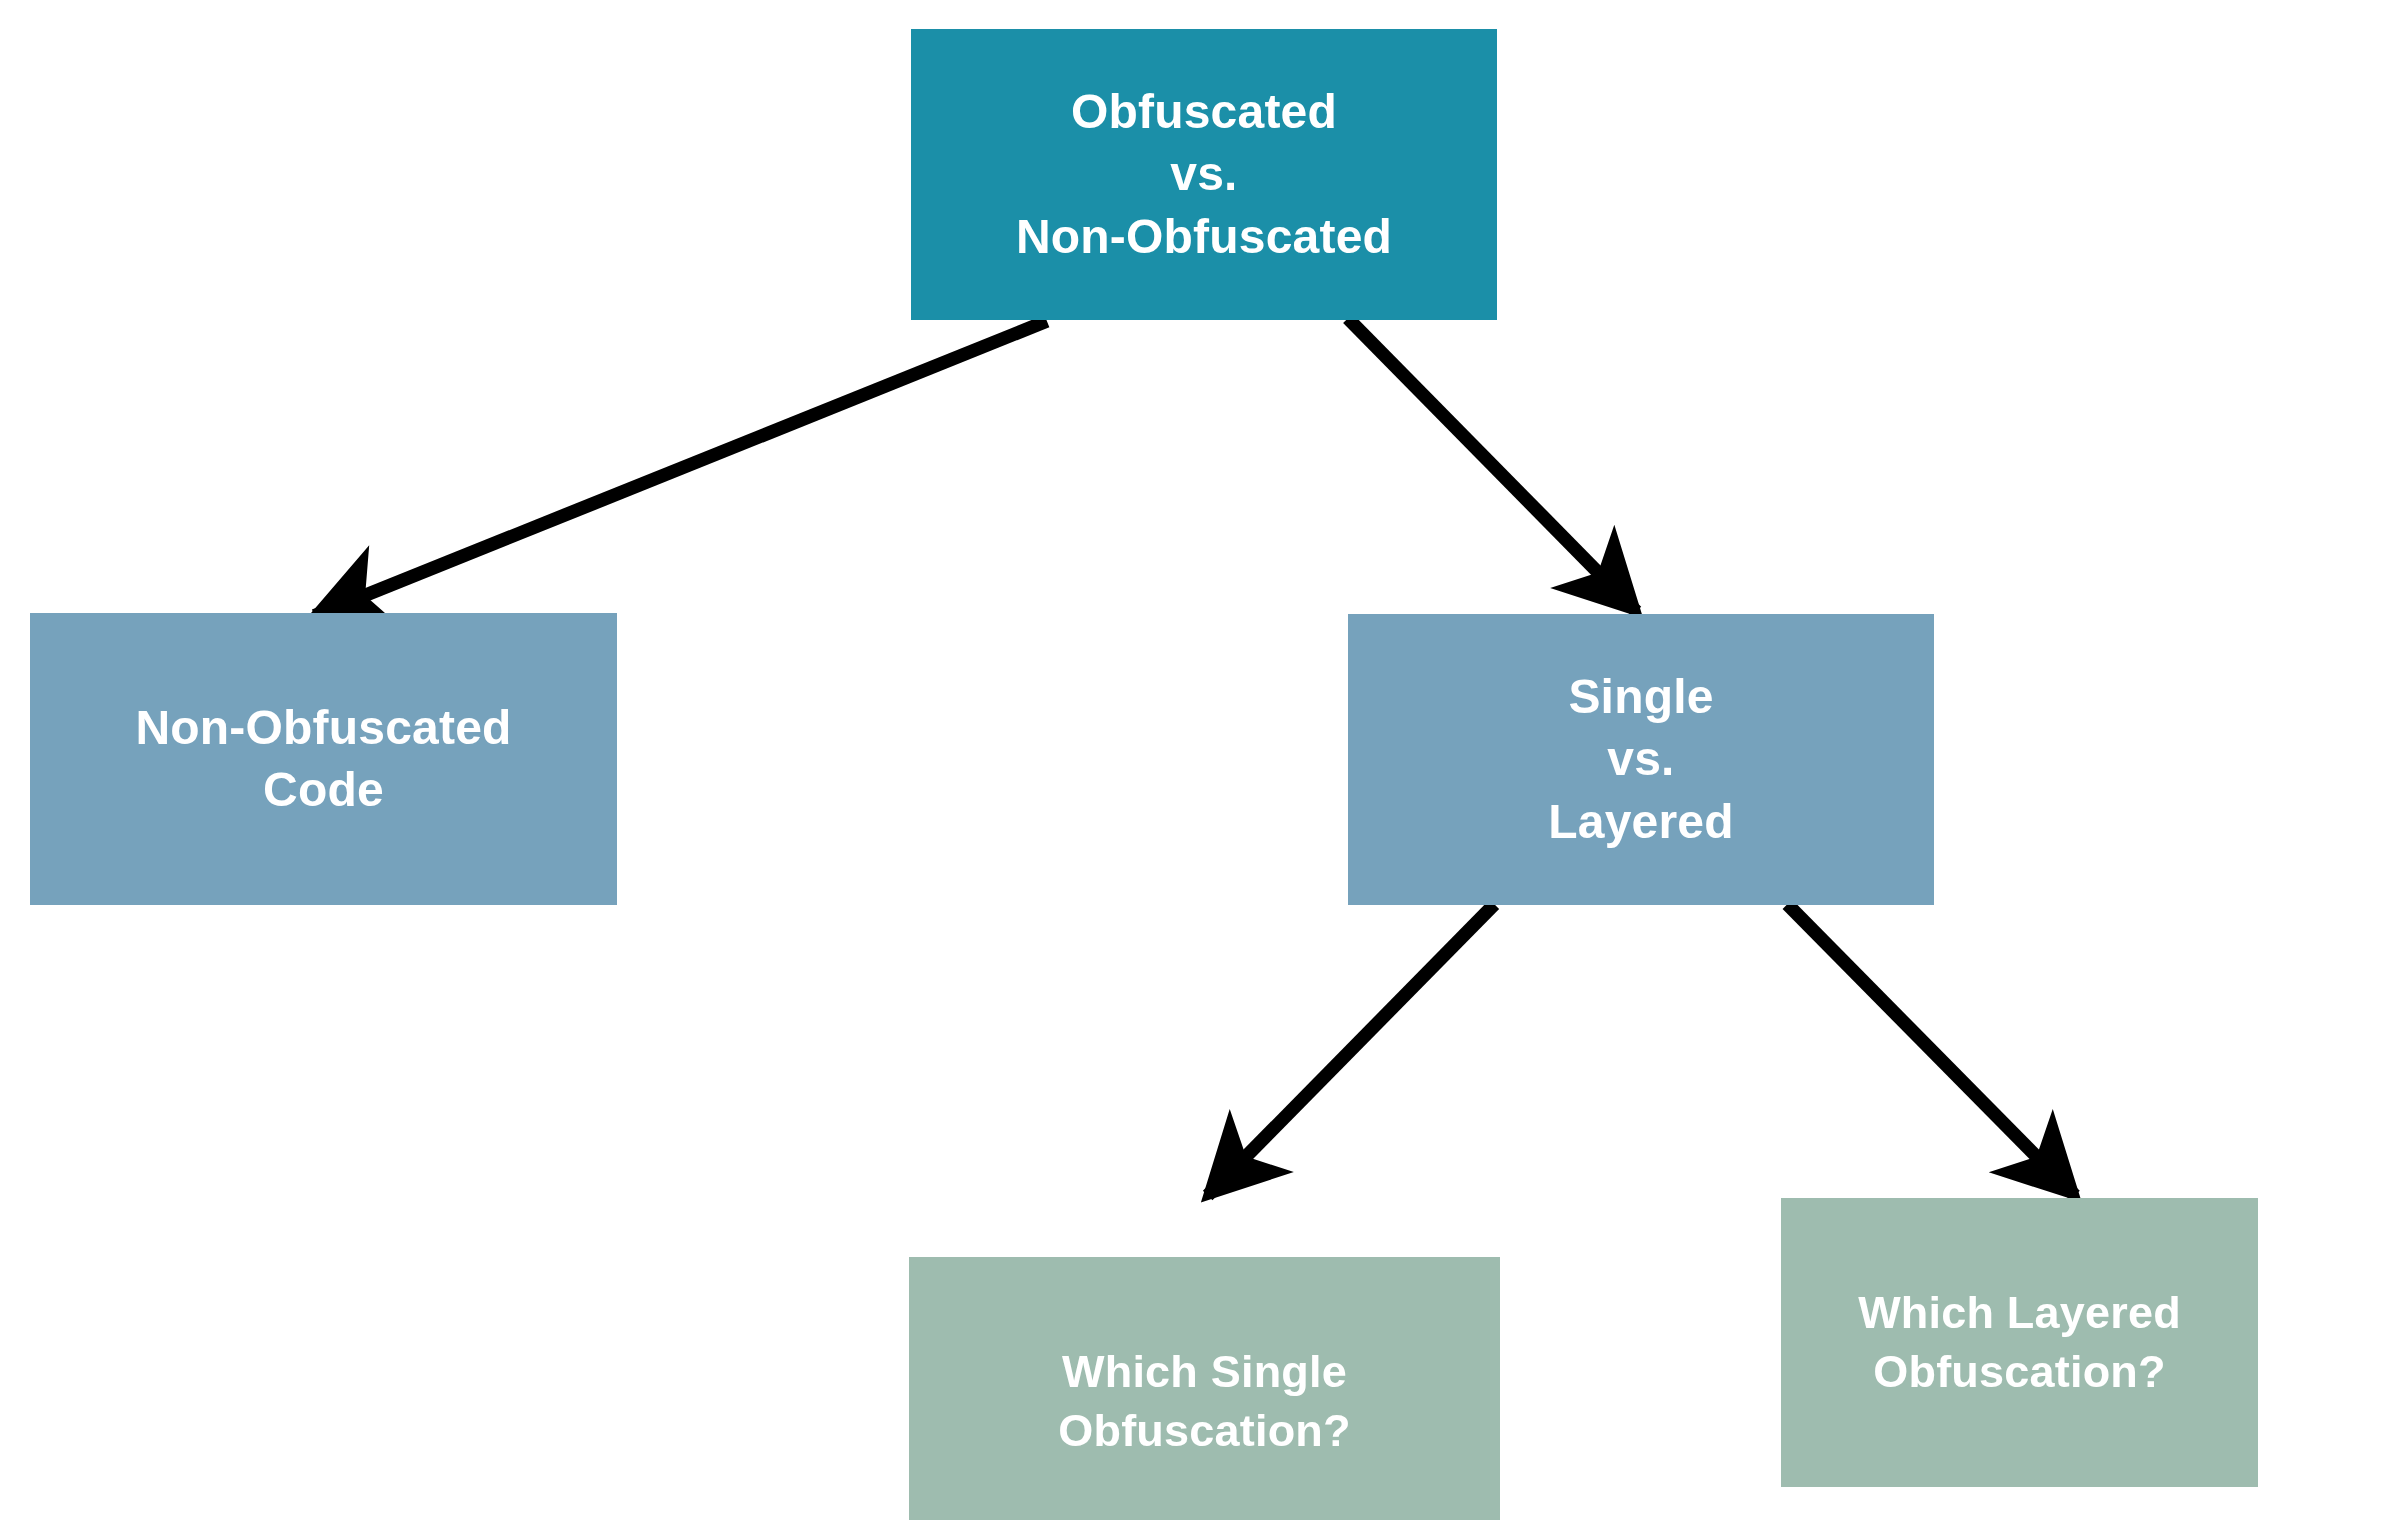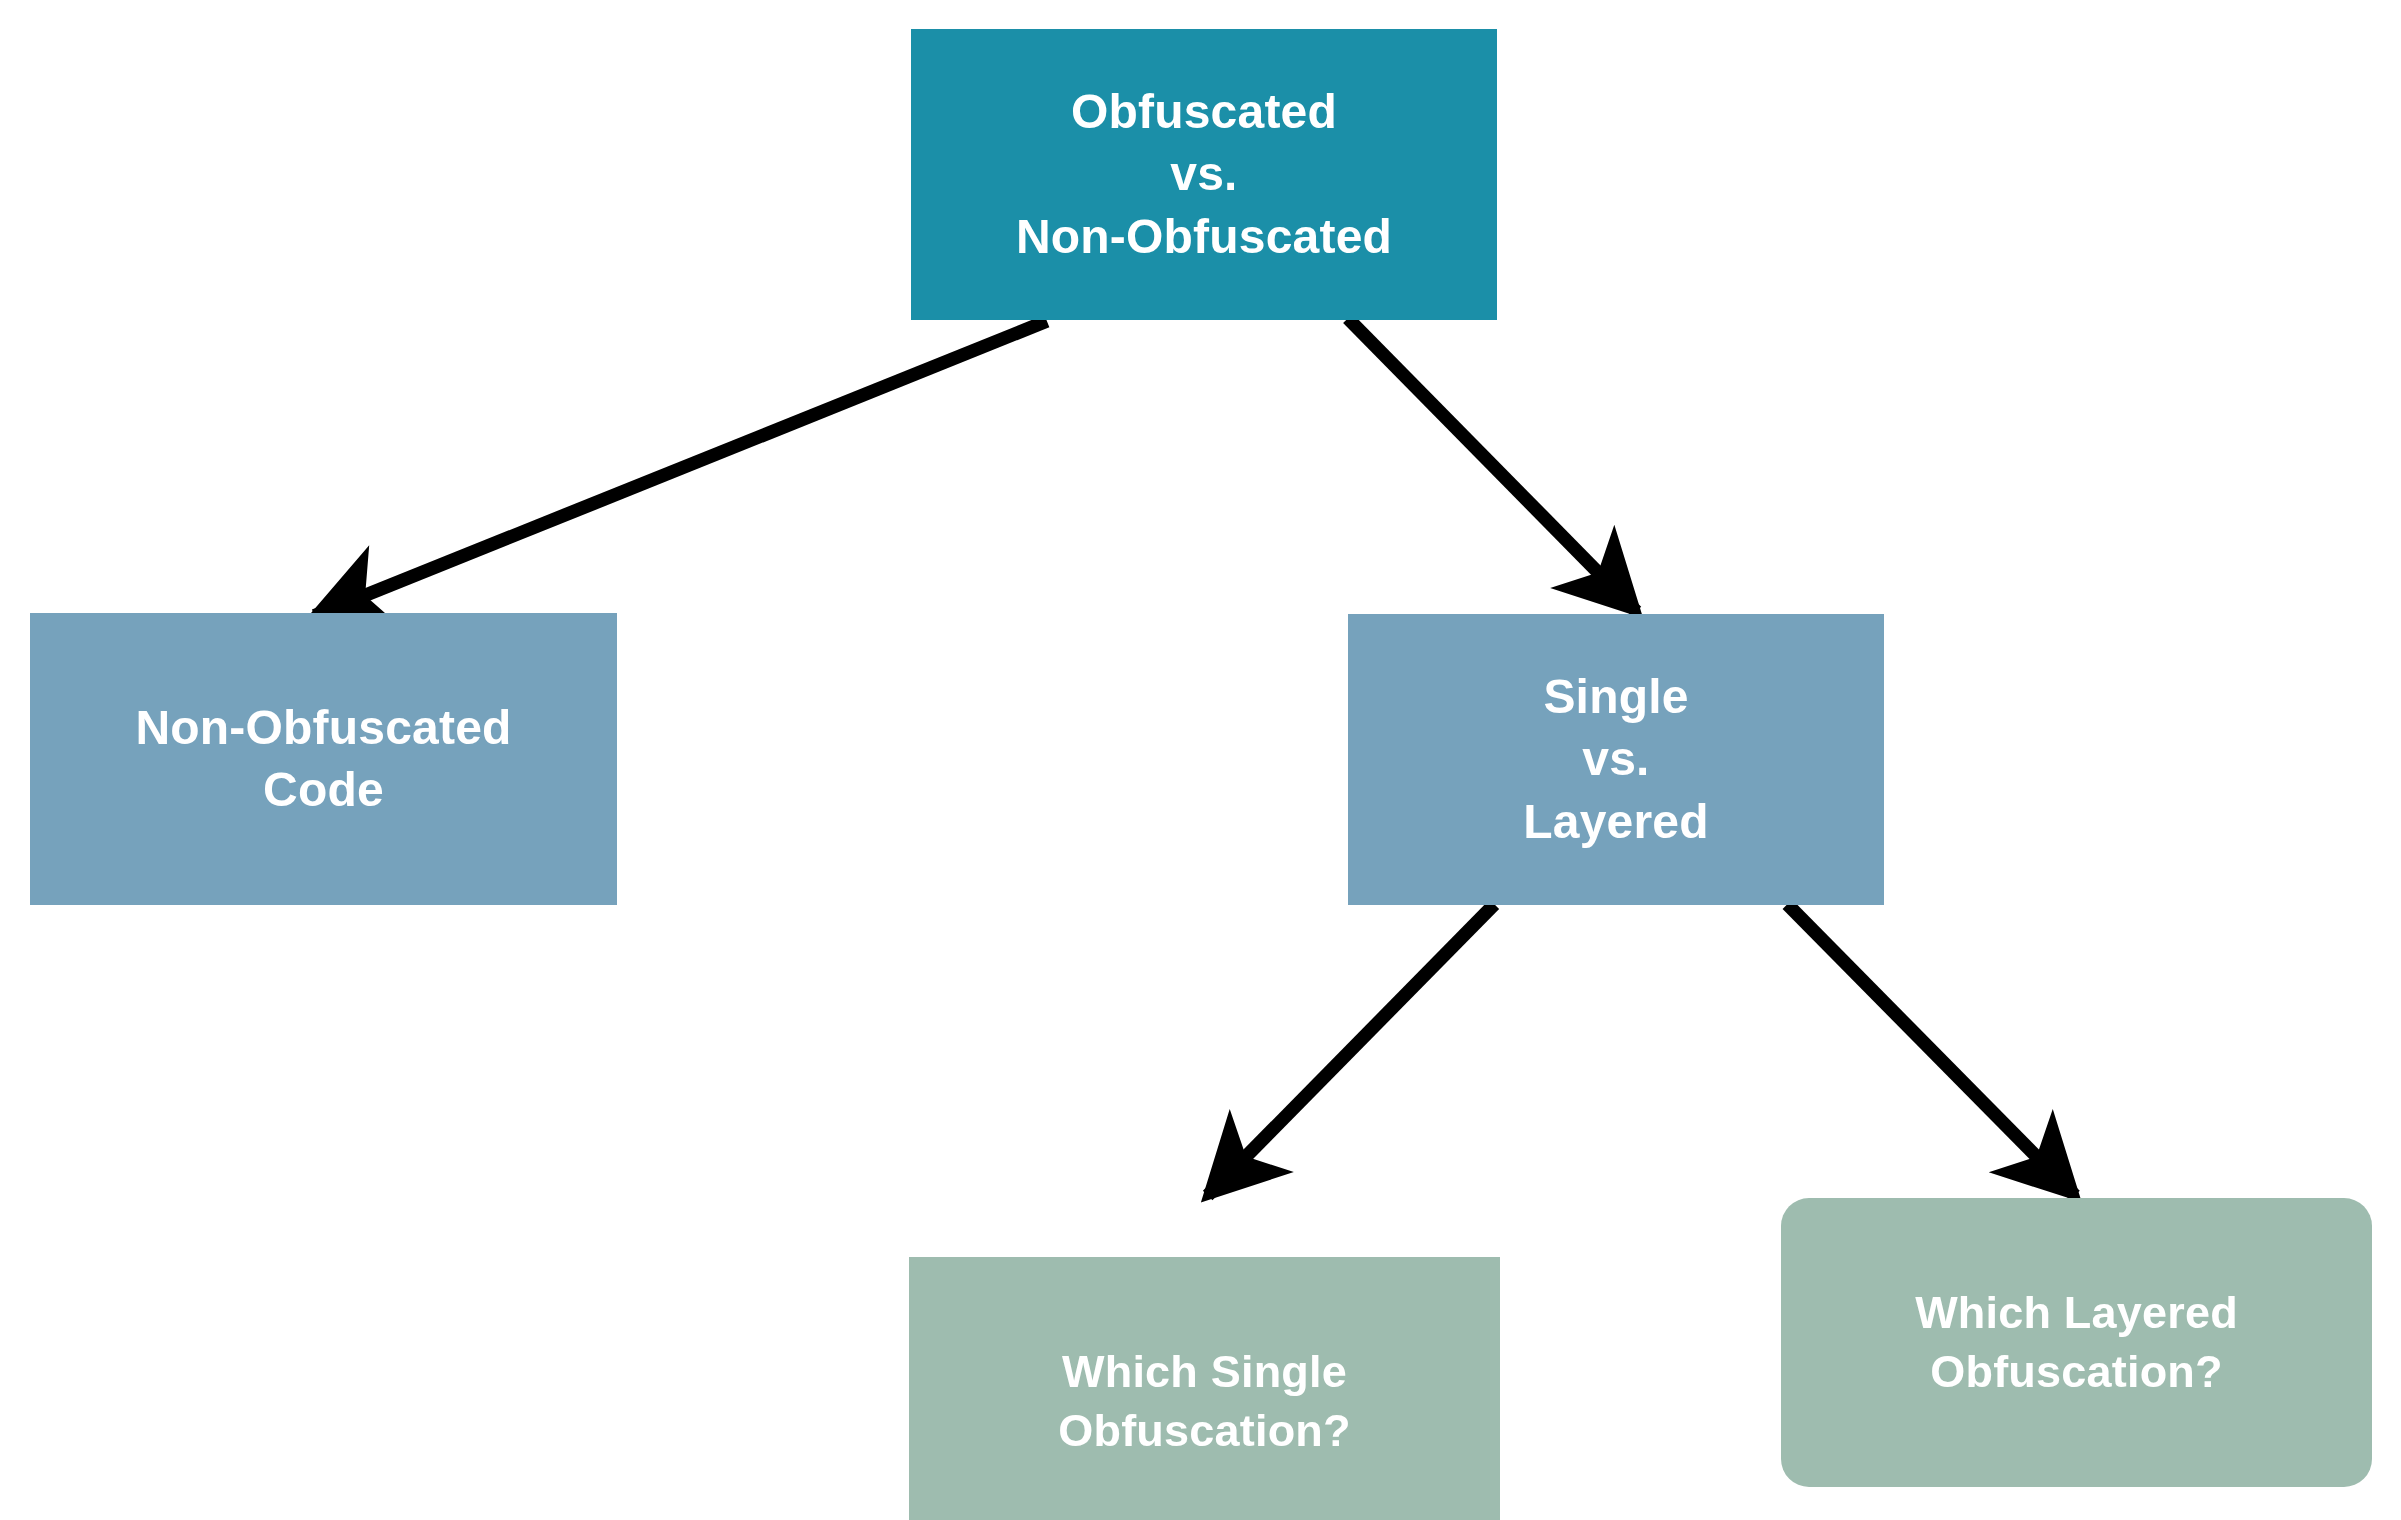--- a/index.html
+++ b/index.html
@@ -49,42 +49,41 @@
     left: 30px;
     top: 613px;
     width: 587px;
     height: 292px;
     background: #76a2bc;
     font-size: 48px;
   }
   #node-single-layered {
     left: 1348px;
     top: 614px;
-    width: 536px;
+    width: 586px;
     height: 291px;
     background: #76a2bc;
     font-size: 48px;
   }
   
   #node-which-single {
     left: 909px;
     top: 1257px;
     width: 591px;
     height: 289px;
     background: #9ebcaf;
     font-size: 45px;
   }
   #node-which-layered {
     left: 1781px;
     top: 1198px;
-    width: 591px;
+    width: 477px;
     height: 289px;
     background: #9ebcaf;
     font-size: 45px;
-    border-radius: 28px;
   }
   #edges {
     position: absolute;
     left: 0;
     top: 0;
     width: 2401px;
     height: 1521px;
     z-index: 1;
     pointer-events: none;
   }

